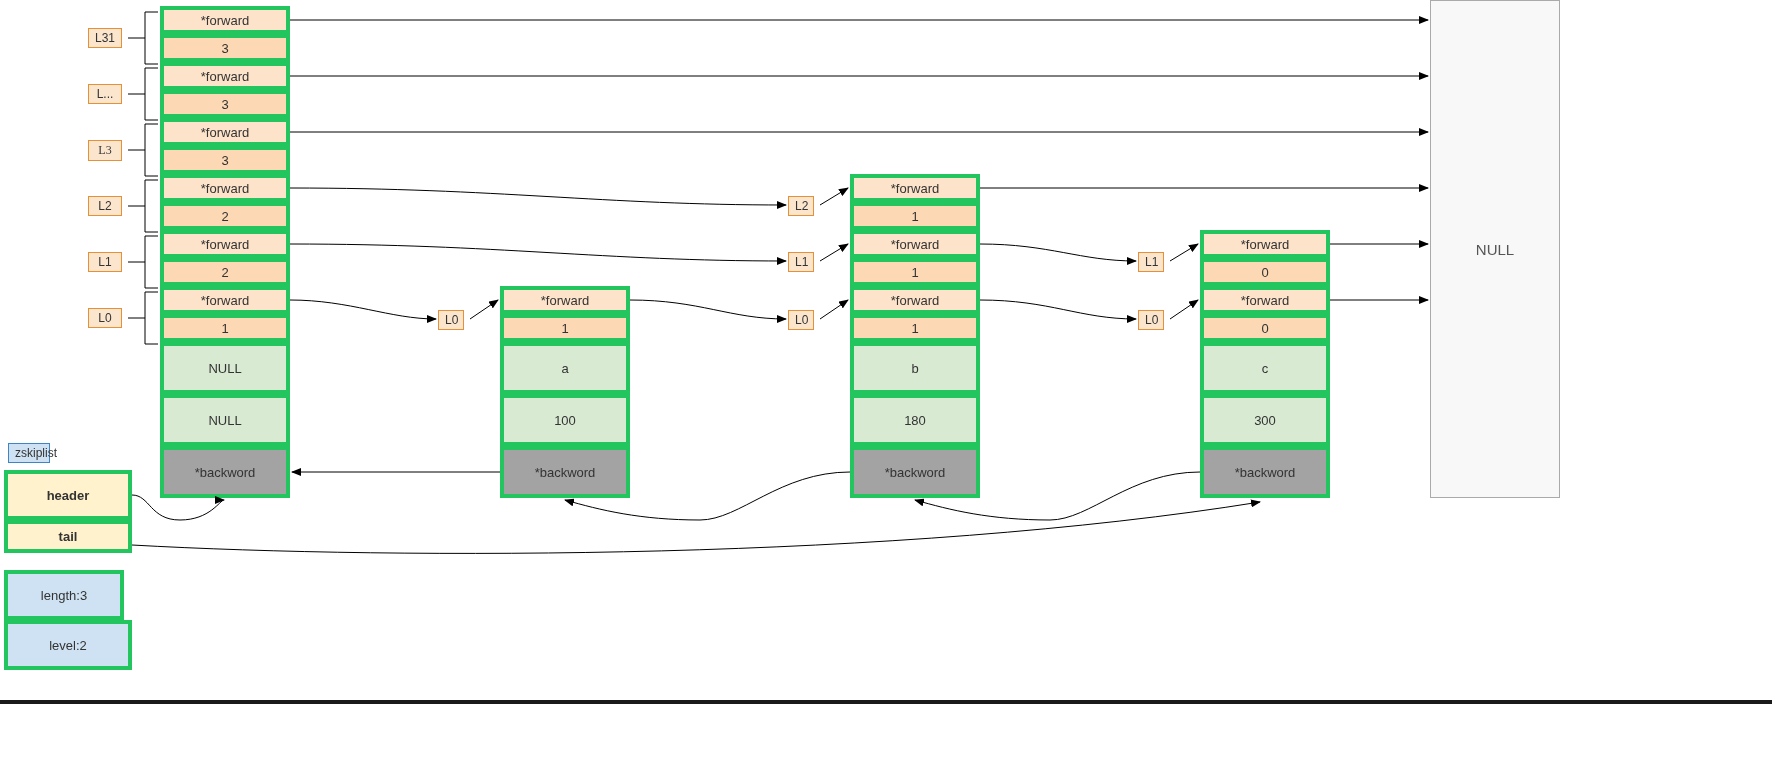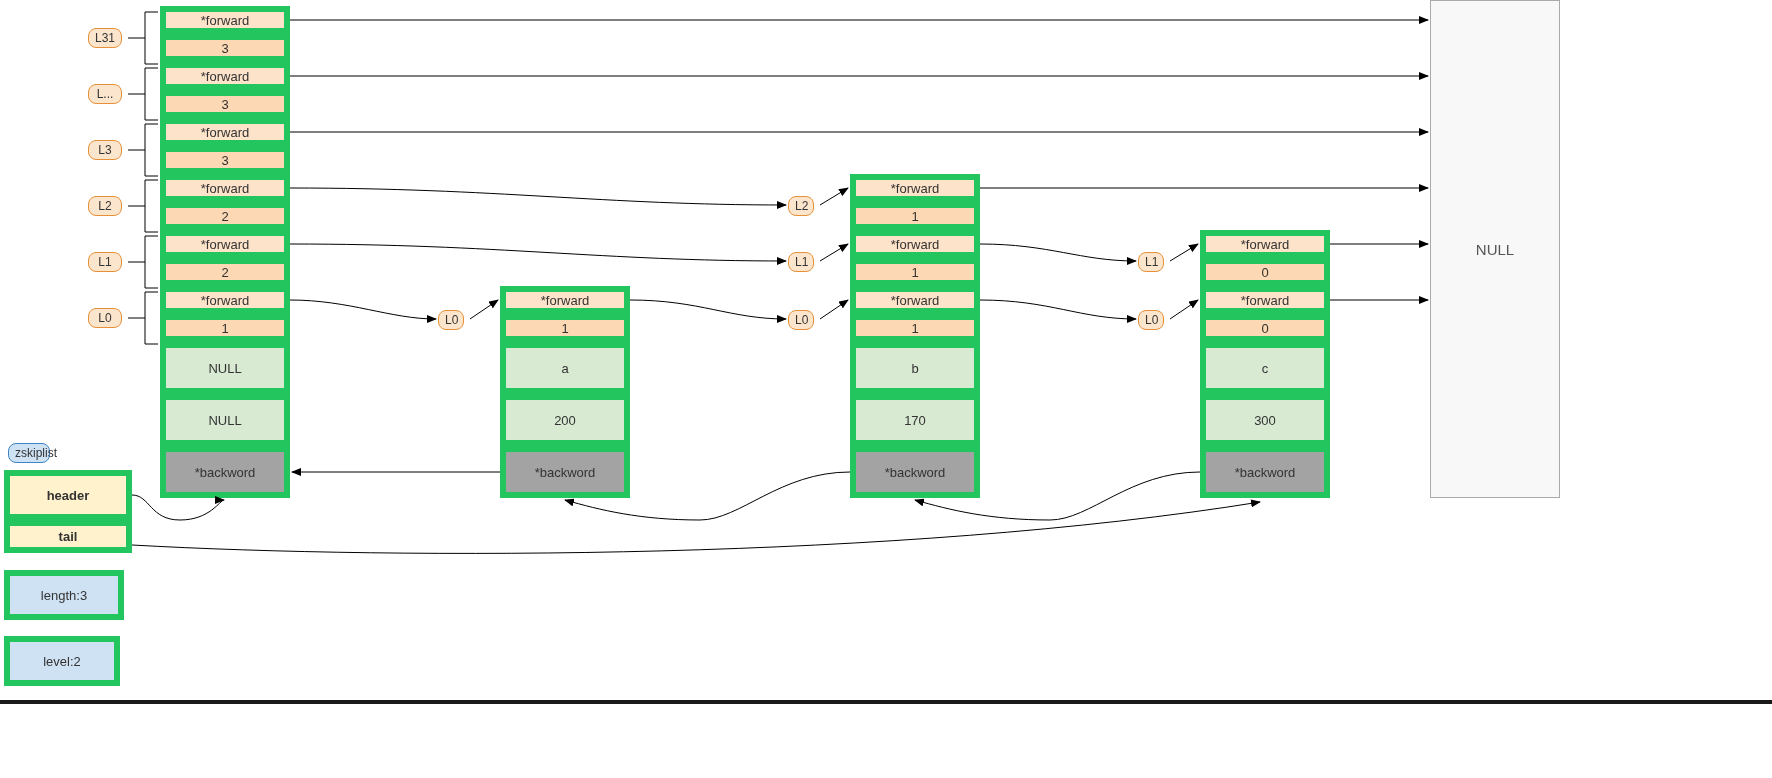--- a/index.html
+++ b/index.html
@@ -7,62 +7,62 @@
     margin: 0;
     font-family: Arial, sans-serif;
     font-size: 13px;
     color: #333;
     background: #fff;
     width: 1772px;
     height: 778px;
     position: relative;
   }
   .cell {
-    border: 6px solid #22c55e;
+    border: 4px solid #22c55e;
     display: flex;
     align-items: center;
     justify-content: center;
     background: #fff;
     position: absolute;
     padding: 4px;
     text-align: center;
   }
   .orange { background: #fde3c9; }
   .orange2 { background: #fcd9b4; }
   .green  { background: #d9ead3; }
   .grey   { background: #a3a3a3; }
   .yellow { background: #fff2cc; font-weight: bold; }
   .blue   { background: #cfe2f3; }
   .label-box {
     position: absolute;
     border: 1px solid #e69138;
     background: #fce5cd;
     font-size: 12px;
     padding: 2px 6px;
-    border-radius: 8px;
+    border-radius: 0;
     text-align: center;
   }
   svg { position: absolute; top:0; left:0; pointer-events:none; }
   .null-box {
     position:absolute;
     border:1px solid #aaa;
     display:flex;
     align-items:center;
     justify-content:center;
     font-size:15px;
     color:#555;
     background:#f8f8f8;
   }
 </style>
 </head>
 <body>
 
 <div class="label-box" style="left:88px; top:28px; width:34px;">L31</div>
 <div class="label-box" style="left:88px; top:84px; width:34px;">L...</div>
-<div class="label-box" style="left:88px; top:140px; width:34px;">L3</div>
+<div class="label-box" style="left:88px; top:140px; width:34px;font-family:Liberation Serif, serif;">L3</div>
 <div class="label-box" style="left:88px; top:196px; width:34px;">L2</div>
 <div class="label-box" style="left:88px; top:252px; width:34px;">L1</div>
 <div class="label-box" style="left:88px; top:308px; width:34px;">L0</div>
 
 <div class="cell orange" style="left:160px; top:6px;  width:130px; height:28px;">*forward</div>
 <div class="cell orange2" style="left:160px; top:34px; width:130px; height:28px;">3</div>
 
 <div class="cell orange" style="left:160px; top:62px; width:130px; height:28px;">*forward</div>
 <div class="cell orange2" style="left:160px; top:90px; width:130px; height:28px;">3</div>
 
@@ -78,31 +78,31 @@
 <div class="cell orange" style="left:160px; top:286px; width:130px; height:28px;">*forward</div>
 <div class="cell orange2" style="left:160px; top:314px; width:130px; height:28px;">1</div>
 
 <div class="cell green" style="left:160px; top:342px; width:130px; height:52px;">NULL</div>
 <div class="cell green" style="left:160px; top:394px; width:130px; height:52px;">NULL</div>
 <div class="cell grey" style="left:160px; top:446px; width:130px; height:52px;">*backword</div>
 
 <div class="cell orange" style="left:500px; top:286px; width:130px; height:28px;">*forward</div>
 <div class="cell orange2" style="left:500px; top:314px; width:130px; height:28px;">1</div>
 <div class="cell green" style="left:500px; top:342px; width:130px; height:52px;">a</div>
-<div class="cell green" style="left:500px; top:394px; width:130px; height:52px;">200</div>
+<div class="cell green" style="left:500px; top:394px; width:130px; height:52px;">100</div>
 <div class="cell grey" style="left:500px; top:446px; width:130px; height:52px;">*backword</div>
 
 <div class="cell orange" style="left:850px; top:174px; width:130px; height:28px;">*forward</div>
 <div class="cell orange2" style="left:850px; top:202px; width:130px; height:28px;">1</div>
 <div class="cell orange" style="left:850px; top:230px; width:130px; height:28px;">*forward</div>
 <div class="cell orange2" style="left:850px; top:258px; width:130px; height:28px;">1</div>
 <div class="cell orange" style="left:850px; top:286px; width:130px; height:28px;">*forward</div>
 <div class="cell orange2" style="left:850px; top:314px; width:130px; height:28px;">1</div>
 <div class="cell green" style="left:850px; top:342px; width:130px; height:52px;">b</div>
-<div class="cell green" style="left:850px; top:394px; width:130px; height:52px;">170</div>
+<div class="cell green" style="left:850px; top:394px; width:130px; height:52px;">180</div>
 <div class="cell grey" style="left:850px; top:446px; width:130px; height:52px;">*backword</div>
 
 <div class="cell orange" style="left:1200px; top:230px; width:130px; height:28px;">*forward</div>
 <div class="cell orange2" style="left:1200px; top:258px; width:130px; height:28px;">0</div>
 <div class="cell orange" style="left:1200px; top:286px; width:130px; height:28px;">*forward</div>
 <div class="cell orange2" style="left:1200px; top:314px; width:130px; height:28px;">0</div>
 <div class="cell green" style="left:1200px; top:342px; width:130px; height:52px;">c</div>
 <div class="cell green" style="left:1200px; top:394px; width:130px; height:52px;">300</div>
 <div class="cell grey" style="left:1200px; top:446px; width:130px; height:52px;">*backword</div>
 
@@ -112,21 +112,21 @@
 <div class="label-box" style="left:788px; top:310px; width:26px;">L0</div>
 <div class="label-box" style="left:1138px; top:252px; width:26px;">L1</div>
 <div class="label-box" style="left:1138px; top:310px; width:26px;">L0</div>
 
 <div class="null-box" style="left:1430px; top:0px; width:130px; height:498px;">NULL</div>
 
 <div class="label-box blue" style="left:8px; top:443px; width:42px; border-color:#3d85c6; background:#cfe2f3;">zskiplist</div>
 <div class="cell yellow" style="left:4px; top:470px; width:128px; height:50px;">header</div>
 <div class="cell yellow" style="left:4px; top:520px; width:128px; height:33px;">tail</div>
 <div class="cell blue" style="left:4px; top:570px; width:120px; height:50px;">length:3</div>
-<div class="cell blue" style="left:4px; top:636px; width:116px; height:50px;">level:2</div>
+<div class="cell blue" style="left:4px; top:620px; width:128px; height:50px;">level:2</div>
 
 <svg width="1772" height="778">
   <defs>
     <marker id="arrow" markerWidth="10" markerHeight="8" refX="9" refY="4" orient="auto" markerUnits="userSpaceOnUse">
       <path d="M0,0 L10,4 L0,8 Z" fill="#000"></path>
     </marker>
   </defs>
 
   <path d="M128 38 L145 38 M145 12 L145 64 M145 12 L158 12 M145 64 L158 64" stroke="#000" fill="none"></path>
   <path d="M128 94 L145 94 M145 68 L145 120 M145 68 L158 68 M145 120 L158 120" stroke="#000" fill="none"></path>

